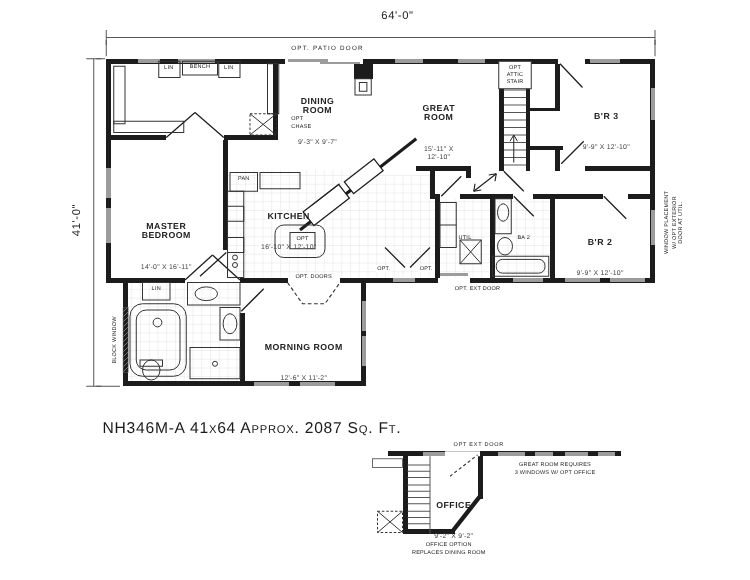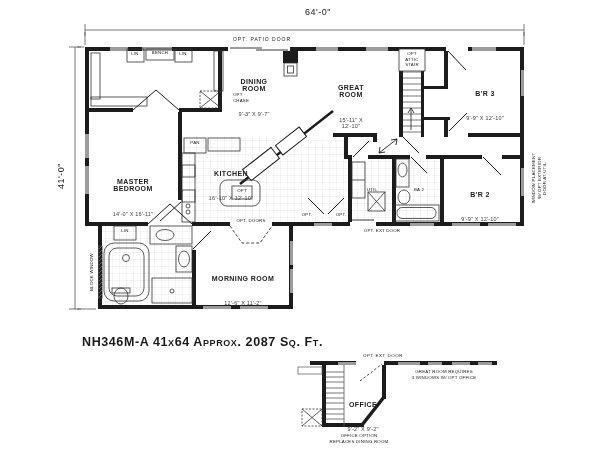--- a/index.html
+++ b/index.html
@@ -330,21 +330,21 @@
 <div class="lbl micro" style="left:382px;top:229px;">OPT. EXT DOOR</div>
 
 <div class="lbl micro vert" style="left:92px;top:272px;">BLOCK WINDOW</div>
 <div class="lbl micro" style="left:125px;top:229px;">LIN</div>
 
 <div class="lbl" style="left:243px;top:257px;width:80px;">
   <span class="room-name name-line">MORNING ROOM</span>
   <span class="room-dims">12'-6" X 11'-2"</span>
 </div>
 
-<div class="lbl title-txt" style="left:82px;top:336px;font-weight:bold;">NH346M-A  41x64 Approx. 2087 Sq. Ft.</div>
+<div class="lbl title-txt" style="left:82px;top:336px;">NH346M-A  41x64 Approx. 2087 Sq. Ft.</div>
 
 <div class="lbl micro" style="left:383px;top:354px;letter-spacing:.6px;">OPT EXT DOOR</div>
 <div class="lbl" style="left:363px;top:383px;width:50px;">
   <span class="room-name name-line">OFFICE</span>
   <span class="room-dims">9'-2" X 9'-2"</span>
 </div>
 <div class="lbl micro notewrap" style="left:444px;top:369px;">GREAT ROOM REQUIRES
 3 WINDOWS W/ OPT OFFICE</div>
 <div class="lbl micro notewrap" style="left:359px;top:433px;">OFFICE OPTION
 REPLACES DINING ROOM</div>

